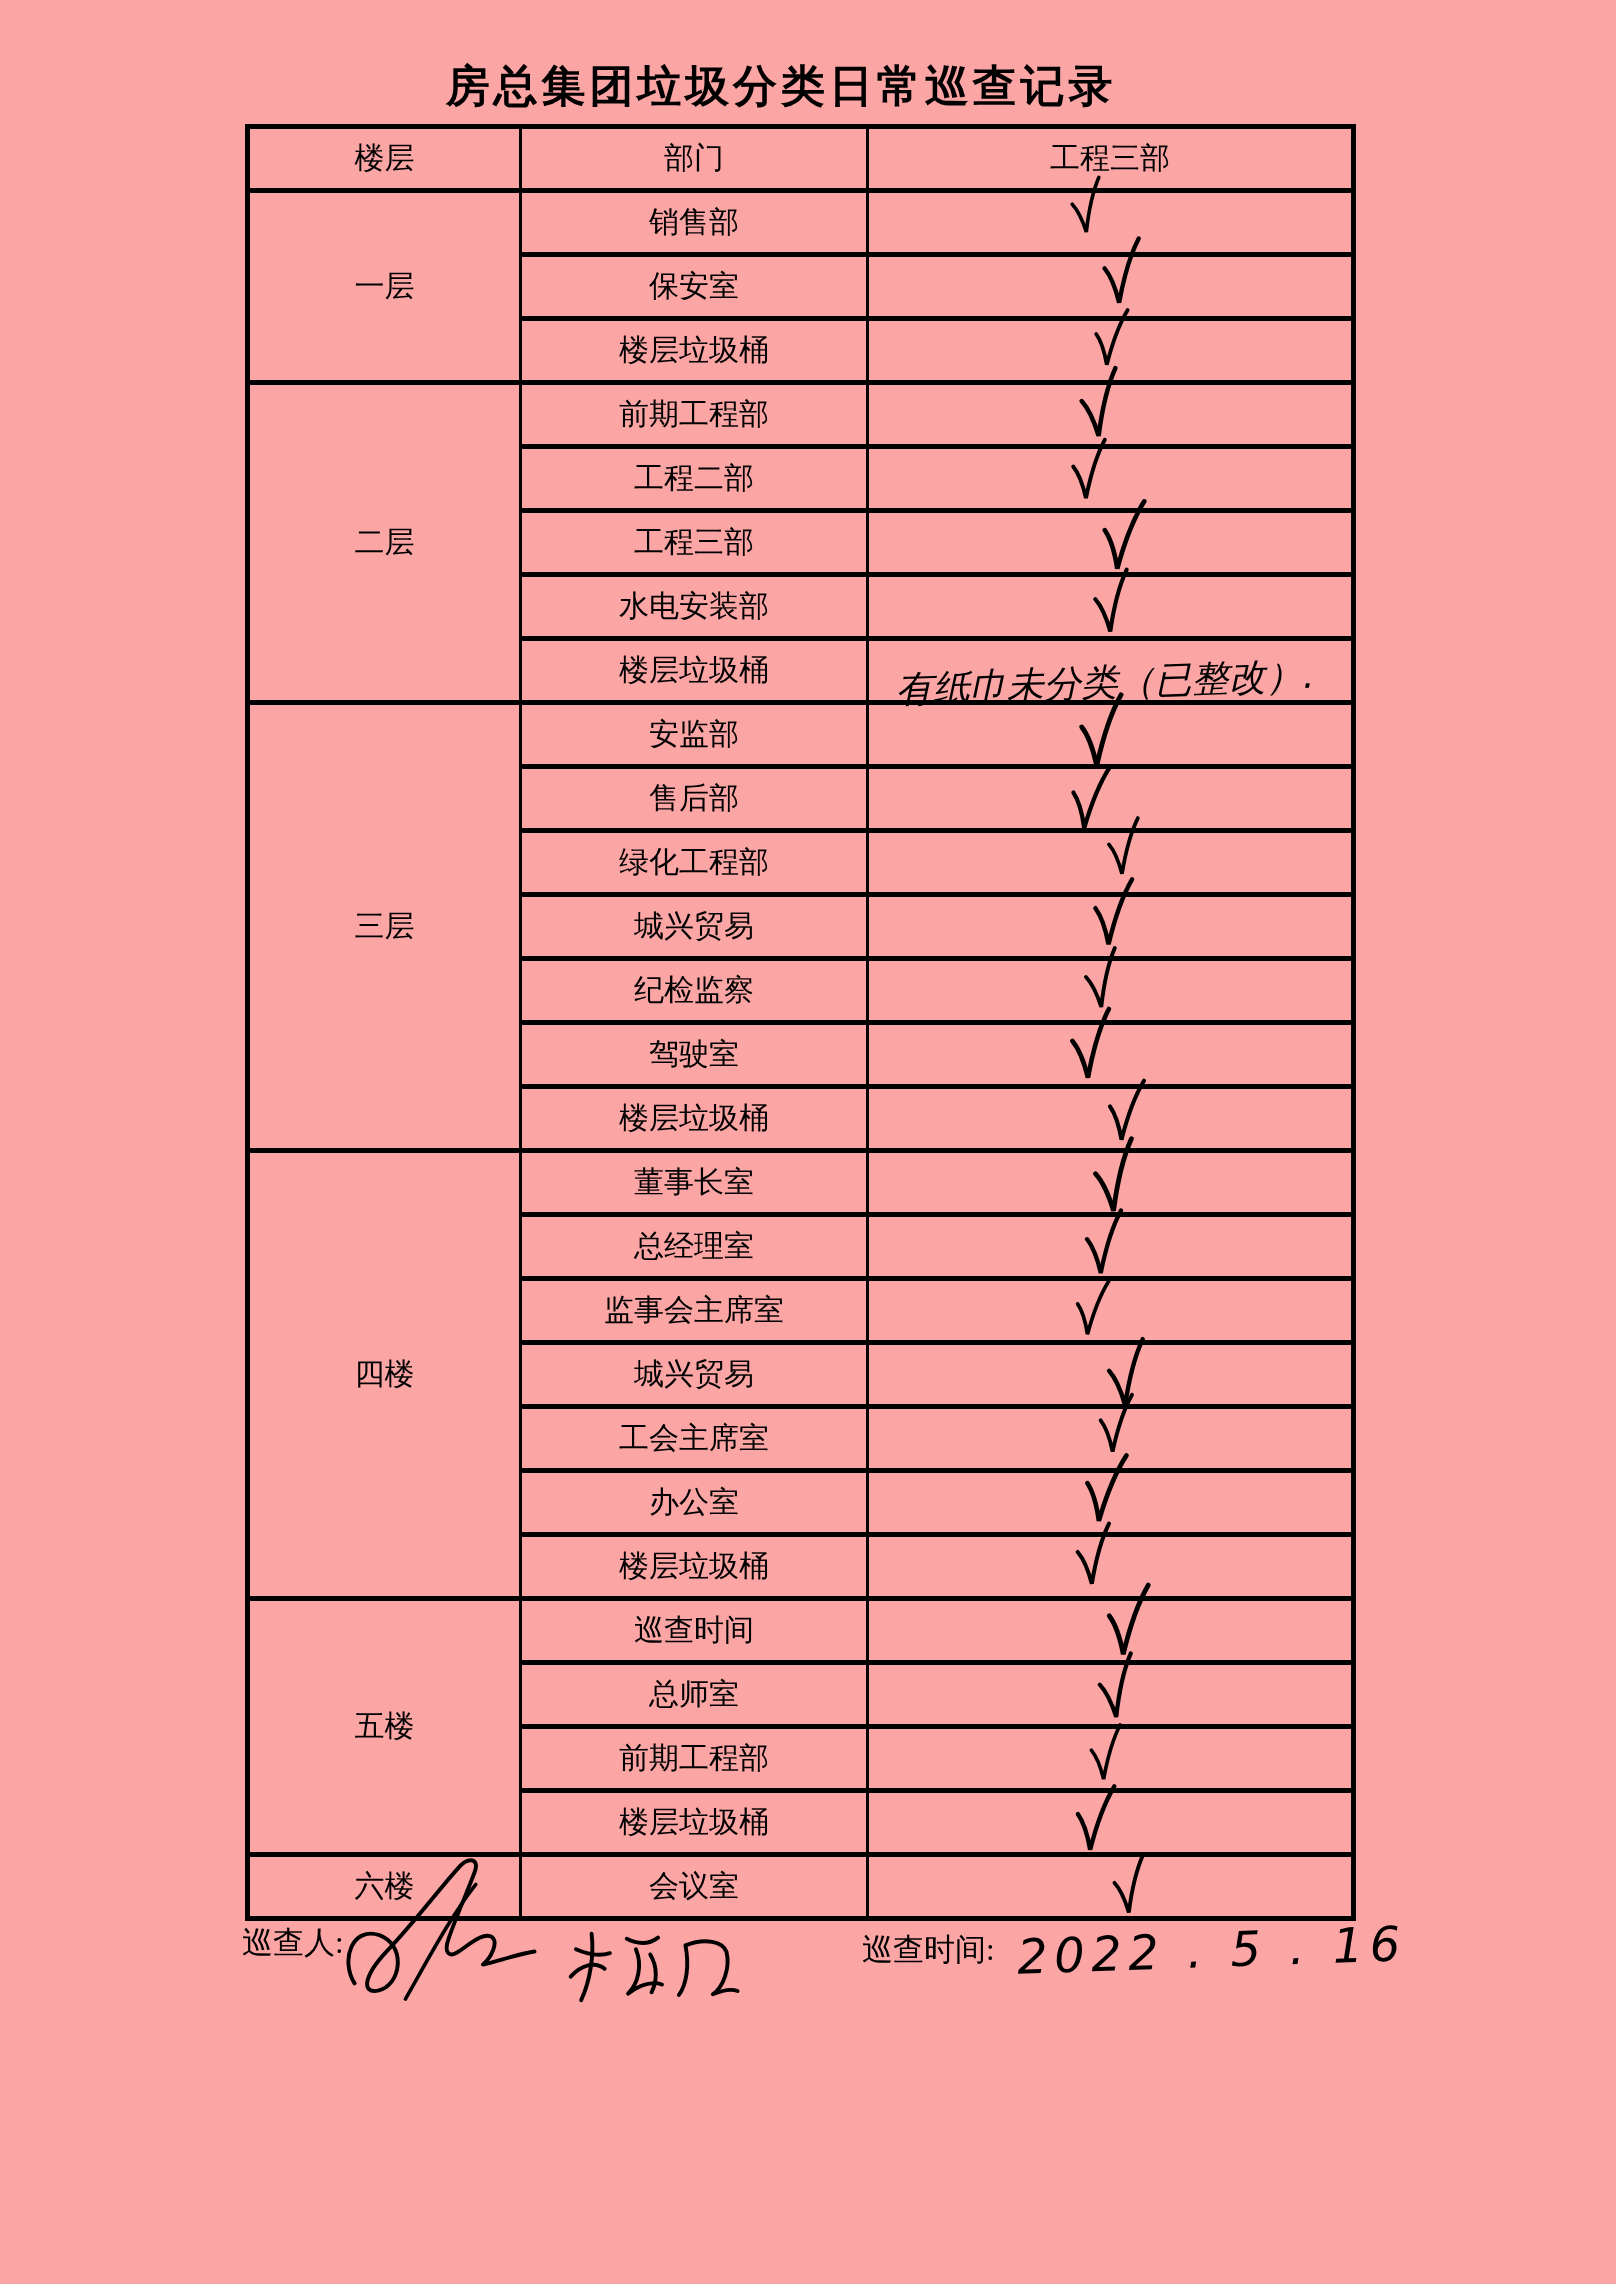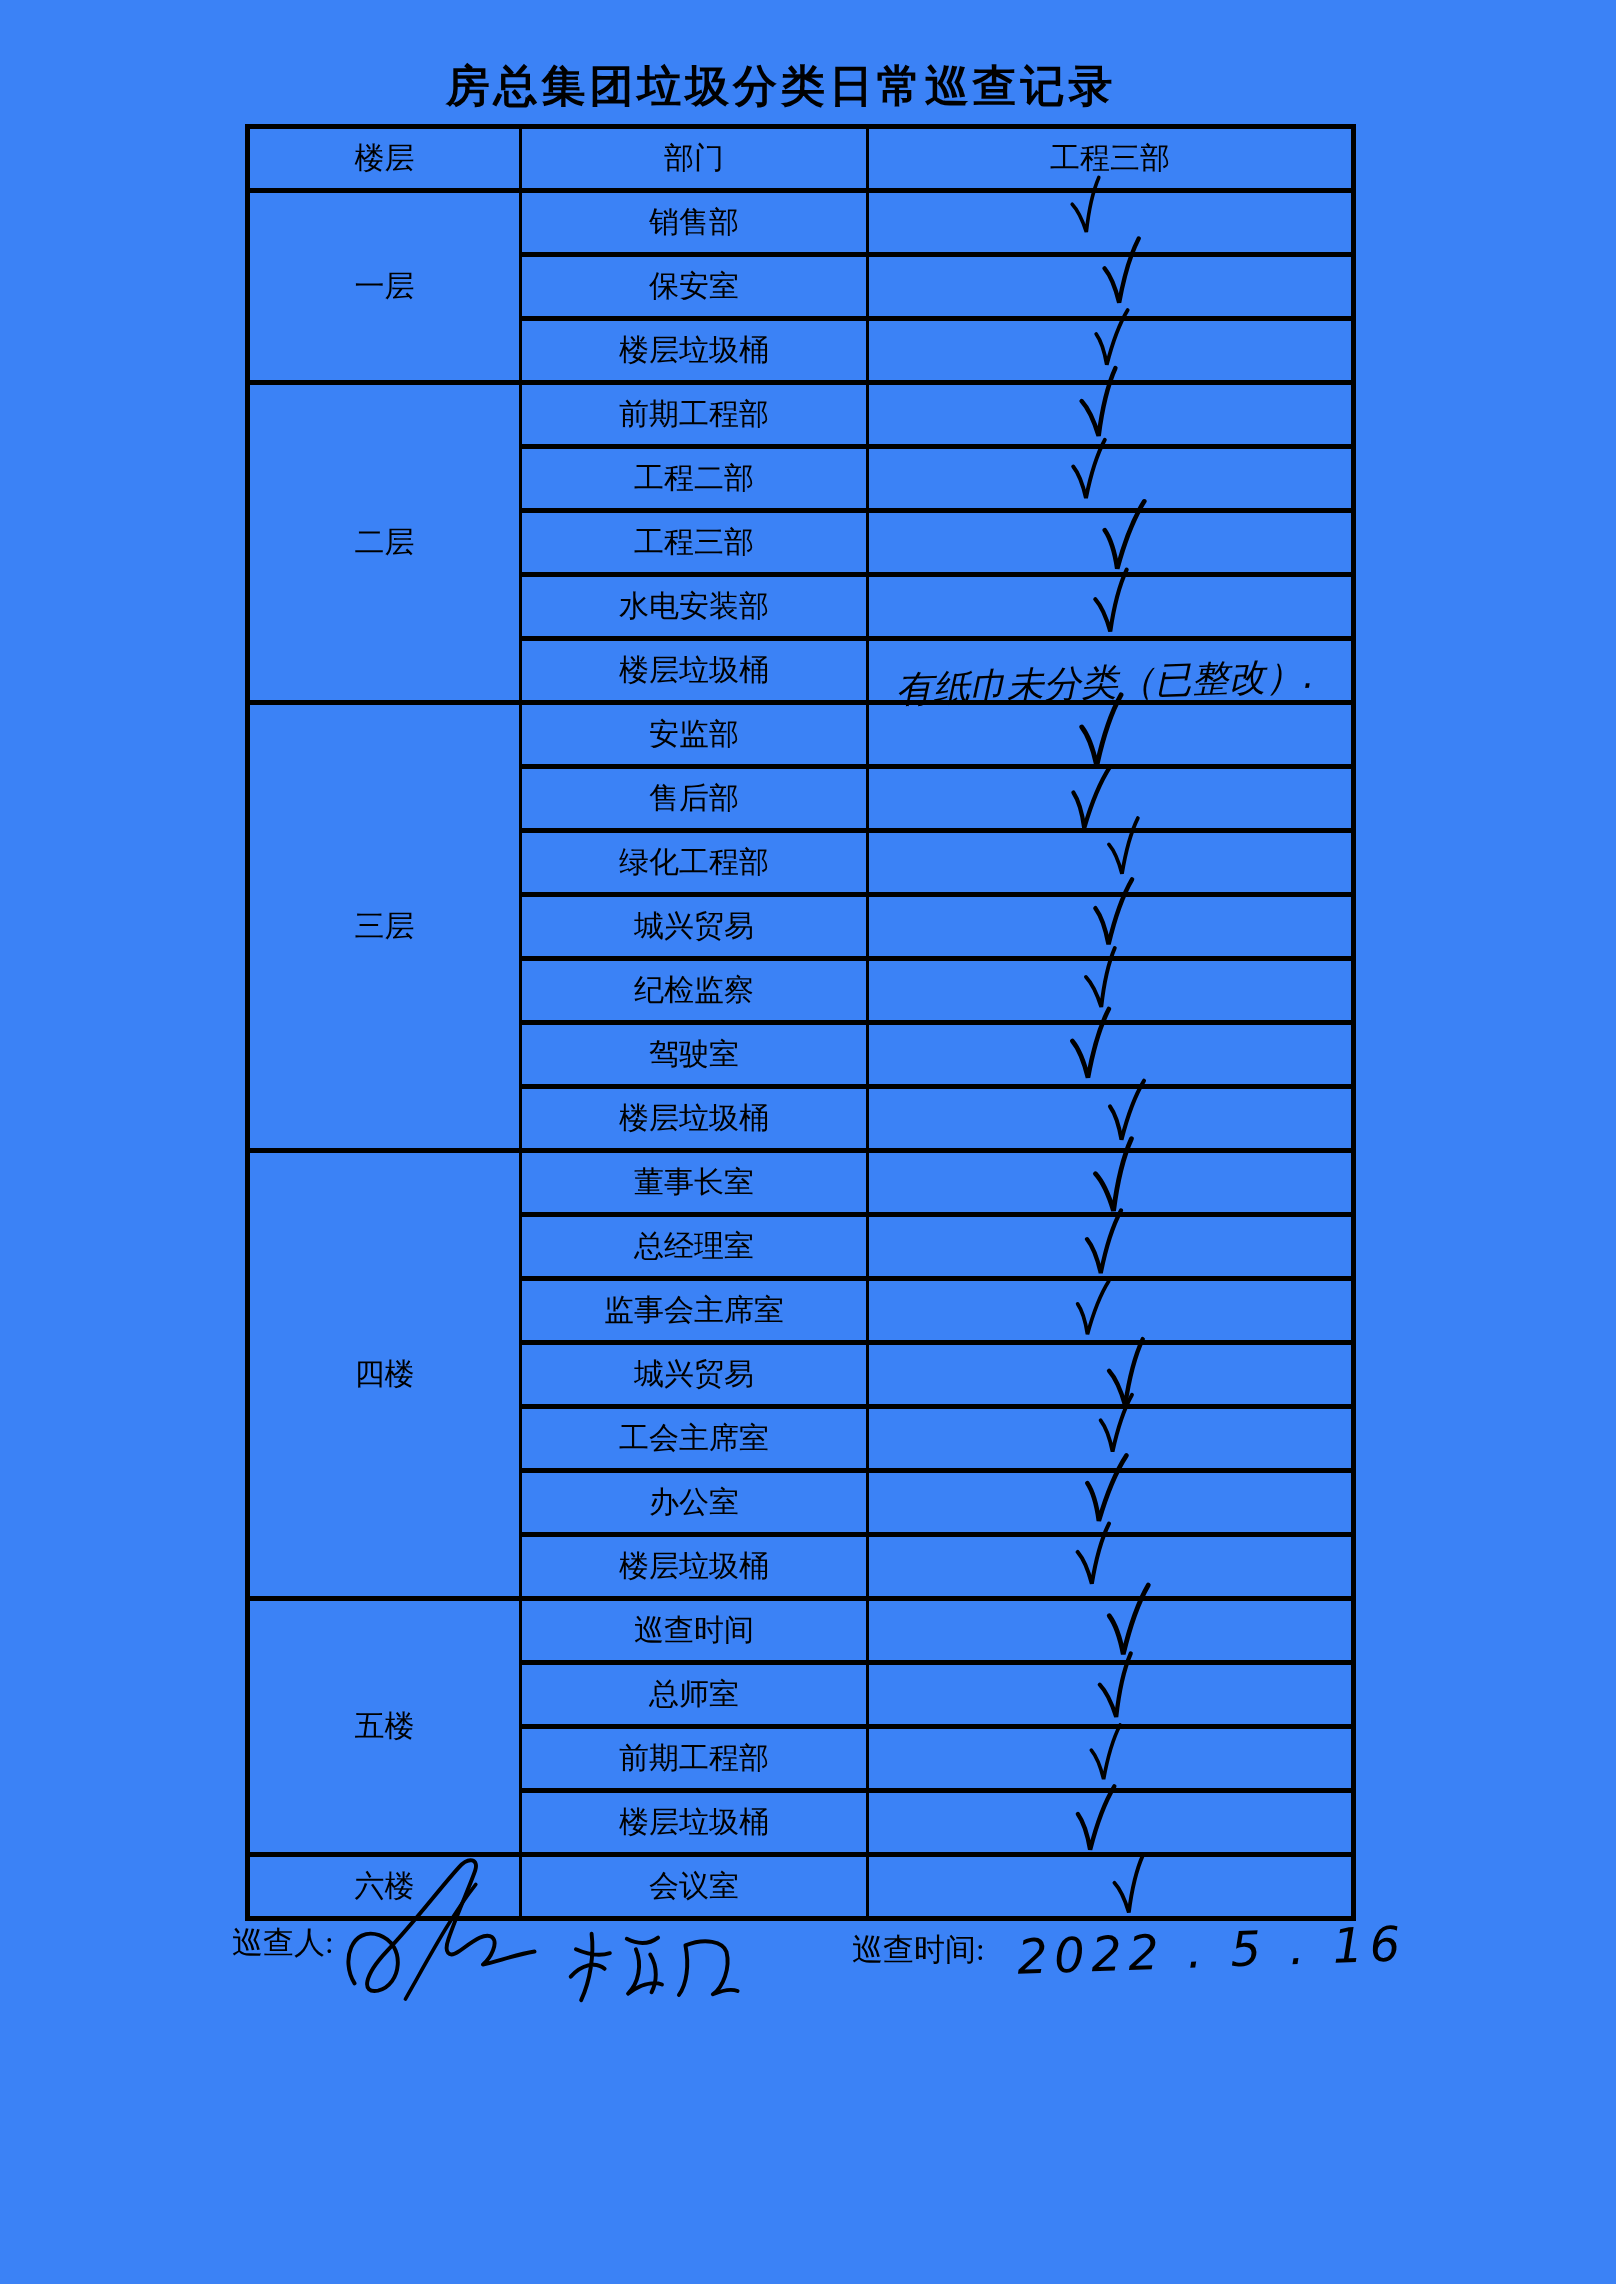--- a/index.html
+++ b/index.html
@@ -1,31 +1,31 @@
 <!DOCTYPE html>
 <html style="font-size:10.4px"><head>
 <meta charset="utf-8">
 <style>
   html,body{margin:0;padding:0;background:#e8e8e8;}
-  .page{position:relative;width:1617px;height:2284px;background:#3b82f6;color:#000;
+  .page{position:relative;width:1617px;height:2284px;background:#fca5a5;color:#000;
         font-family:"Liberation Serif","DejaVu Serif",serif;overflow:hidden;}
   .title{position:absolute;left:228px;top:63px;width:1106px;margin:0;text-align:center;
          font-size:44px;font-weight:700;letter-spacing:3.9px;line-height:1.1;}
   table.inspection{position:absolute;left:245px;top:124px;width:1106px;
          border-collapse:collapse;table-layout:fixed;border:5.9px solid #000;}
   th,td{border:3.3px solid #000;border-top-width:5.2px;border-bottom-width:5.2px;
         text-align:center;vertical-align:middle;font-size:30px;font-weight:400;
         padding:0;}
   thead tr,tbody tr{height:64px;}
   td.status-cell{position:relative;}
   svg.check{position:absolute;overflow:visible;pointer-events:none;}
   .note-handwriting{position:absolute;left:-5.2px;top:17px;width:100%;text-align:center;
         font-size:37px;font-style:italic;white-space:nowrap;transform:rotate(-2deg);
         font-family:"DejaVu Sans","Liberation Sans",sans-serif;}
-  .footer-label{position:absolute;font-size:31px;white-space:nowrap;}
+  .footer-label{position:absolute;font-size:31px;white-space:nowrap;margin-left:10px;}
   .label-inspector{left:232px;top:1922px;}
   .label-time{left:852px;top:1929px;}
   .date-handwriting{position:absolute;left:1017px;top:1922px;font-size:48px;font-style:italic;
         letter-spacing:6.5px;transform:rotate(-2deg);white-space:nowrap;
         font-family:"DejaVu Sans","Liberation Sans",sans-serif;}
   .signature{position:absolute;}
 </style>
 </head>
 <body>
 

